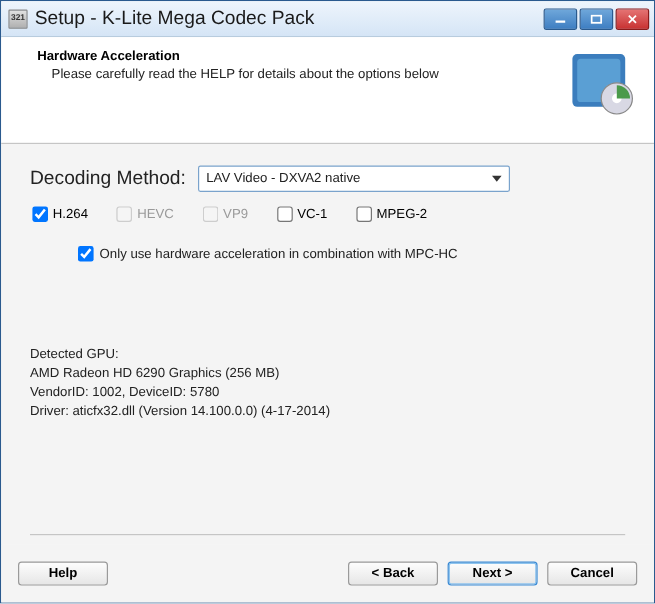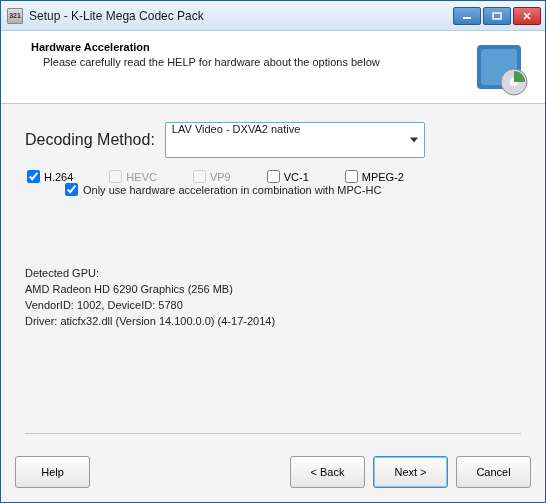--- a/index.html
+++ b/index.html
@@ -1,44 +1,44 @@
 <!DOCTYPE html>
 <html><head>
 <meta charset="utf-8">
 <style>
   * { box-sizing: border-box; margin: 0; padding: 0; }
   body { font-family: "Segoe UI", Tahoma, sans-serif; font-size: 11px; background: #fff; }
   .window { width: 546px; height: 503px; border: 1px solid #2a5a8e; background: #fff; display: flex; flex-direction: column; }
   .titlebar { height: 30px; background: linear-gradient(#eef5fc, #d5e5f6); display: flex; align-items: center; padding: 0 4px 0 6px; border-bottom: 1px solid #b8ccde; }
   .title-icon { width: 16px; height: 16px; background: linear-gradient(#e0e0e0,#b0b0b0); border: 1px solid #888; margin-right: 6px; display:flex; align-items:center; justify-content:center; font-size: 7px; color:#333; font-weight:bold; border-radius:1px;}
-  .titlebar-text { color: #1a1a1a; font-size: 12px; flex: 1; }
+  .titlebar-text { color: #1a1a1a; font-size: 16px; flex: 1; }
   .winbtns { display: flex; gap: 2px; }
   .winbtn { width: 28px; height: 18px; border-radius: 2px; display: flex; align-items: center; justify-content: center; font-size: 10px; color: #fff; cursor: default; }
   .winbtn.min { background: linear-gradient(#6fa7da,#3e7ec2); border:1px solid #2a5a8e;}
   .winbtn.max { background: linear-gradient(#6fa7da,#3e7ec2); border:1px solid #2a5a8e;}
   .winbtn.close { background: linear-gradient(#e57373,#c83232); border:1px solid #8b1a1a;}
-  .header { background: #fff; padding: 10px 16px 6px 30px; display: flex; border-bottom: 1px solid #c5c5c5; gap: 48px; }
+  .header { background: #fff; padding: 10px 16px 22px 30px; display: flex; border-bottom: 1px solid #c5c5c5; gap: 48px; }
   .header-text { flex: 1; }
   .header-title { font-weight: bold; font-size: 11px; color: #000; margin-bottom: 3px; }
   .header-sub { font-size: 11px; color: #222; padding-left: 12px; }
   .header-icon { width: 56px; height: 56px; margin-left: 8px; align-self:flex-start;}
   .content { flex: 1; padding: 18px 24px 8px 24px; background: #f4f4f4; display: flex; flex-direction: column; overflow: hidden;}
   .row { display: flex; align-items: center; margin-bottom: 12px; }
   .label { font-size: 16px; color: #222; margin-right: 10px; }
-  .select { flex: 0 0 260px; height: 36px; border: 1px solid #7aa3cc; background: #fff; display: flex; align-items: flex-start; padding: 0 6px; border-radius: 2px; font-size: 11px; color: #222; position: relative; }
+  .select { flex: 0 0 260px; height: 22px; border: 1px solid #7aa3cc; background: #fff; display: flex; align-items: center; padding: 0 6px; border-radius: 2px; font-size: 11px; color: #222; position: relative; }
   .select::after { content: ""; position:absolute; right:6px; top:50%; transform:translateY(-50%); border-left:4px solid transparent; border-right:4px solid transparent; border-top:5px solid #333;}
-  .check-row { display: flex; gap: 36px; padding-left: 2px;}
+  .check-row { display: flex; gap: 24px; margin-bottom: 20px; padding-left: 2px;}
   .chk { display: flex; align-items: center; gap: 4px; font-size: 11px; }
   .chk input { width: 13px; height: 13px; }
   .chk.disabled { color: #9a9a9a; }
   .single-chk { display: flex; align-items: center; gap: 5px; font-size: 11px; color: #222; margin-bottom: 70px; padding-left: 40px;}
   .gpu-block { font-size: 11px; color: #222; line-height: 1.45; }
   .divider { height:1px; background:#c5c5c5; margin-top:auto;}
   .footer { padding: 14px 14px; background: #f4f4f4; display: flex; align-items: center; }
-  .btn { height: 32px; min-width: 75px; border: 1px solid #9a9a9a; border-radius: 3px; background: linear-gradient(#fdfdfd,#e6e6e6); font-size: 11px; color: #000; padding: 0 10px; cursor: default; display:flex; align-items:center; justify-content:center;}
+  .btn { height: 20px; min-width: 75px; border: 1px solid #9a9a9a; border-radius: 3px; background: linear-gradient(#fdfdfd,#e6e6e6); font-size: 11px; color: #000; padding: 0 10px; cursor: default; display:flex; align-items:center; justify-content:center;font-weight:bold;}
   .btn.primary { border: 1px solid #3a8ad4; box-shadow: 0 0 0 1px #8ec4ee inset; align-items: center; }
   .footer .spacer { flex: 1; }
   .footer .btn + .btn { margin-left: 8px; }
 </style>
 </head>
 <body>
 
 <div class="window">
 
   <div class="titlebar">
@@ -60,21 +60,21 @@
             <line x1="2" y1="1" x2="8" y2="7" stroke="#fff" stroke-width="1.5"></line>
             <line x1="8" y1="1" x2="2" y2="7" stroke="#fff" stroke-width="1.5"></line>
           </svg>
         </div>
     </div>
   </div>
 
   <div class="header">
     <div class="header-text">
       <div class="header-title">Hardware Acceleration</div>
-      <div class="header-sub">Please carefully read the HELP for hardware about the options below</div>
+      <div class="header-sub">Please carefully read the HELP for details about the options below</div>
     </div>
     <div class="header-icon">
       <svg width="56" height="56" viewBox="0 0 56 56">
         <rect x="4" y="4" width="44" height="44" rx="4" fill="#3b7dbd"></rect>
         <rect x="8" y="8" width="36" height="36" rx="3" fill="#5a9fd4"></rect>
         <circle cx="41" cy="41" r="13" fill="#d8d8e4" stroke="#888" stroke-width="1"></circle>
         <circle cx="41" cy="41" r="4" fill="#fff"></circle>
         <path d="M41 30 a11 11 0 0 1 11 11 L41 41 Z" fill="#4a9a4a"></path>
       </svg>
     </div>

